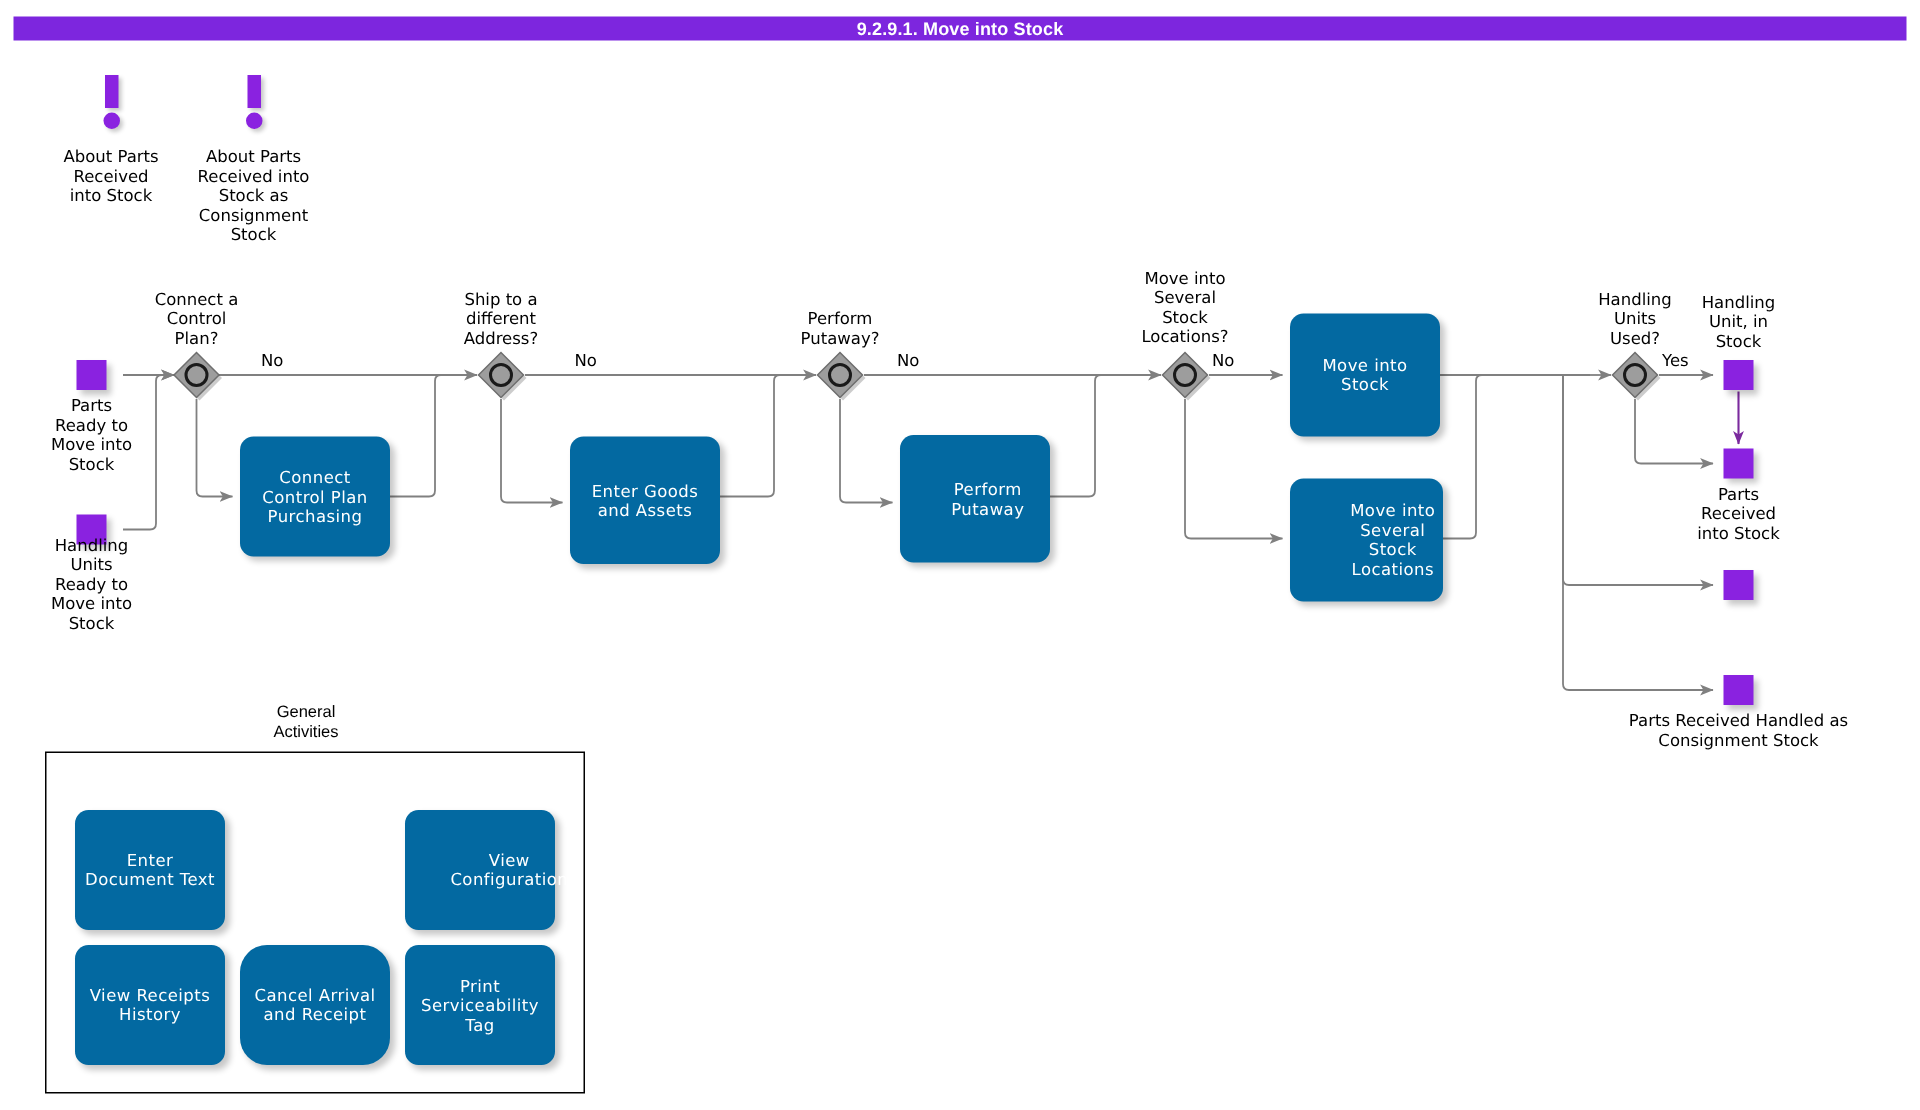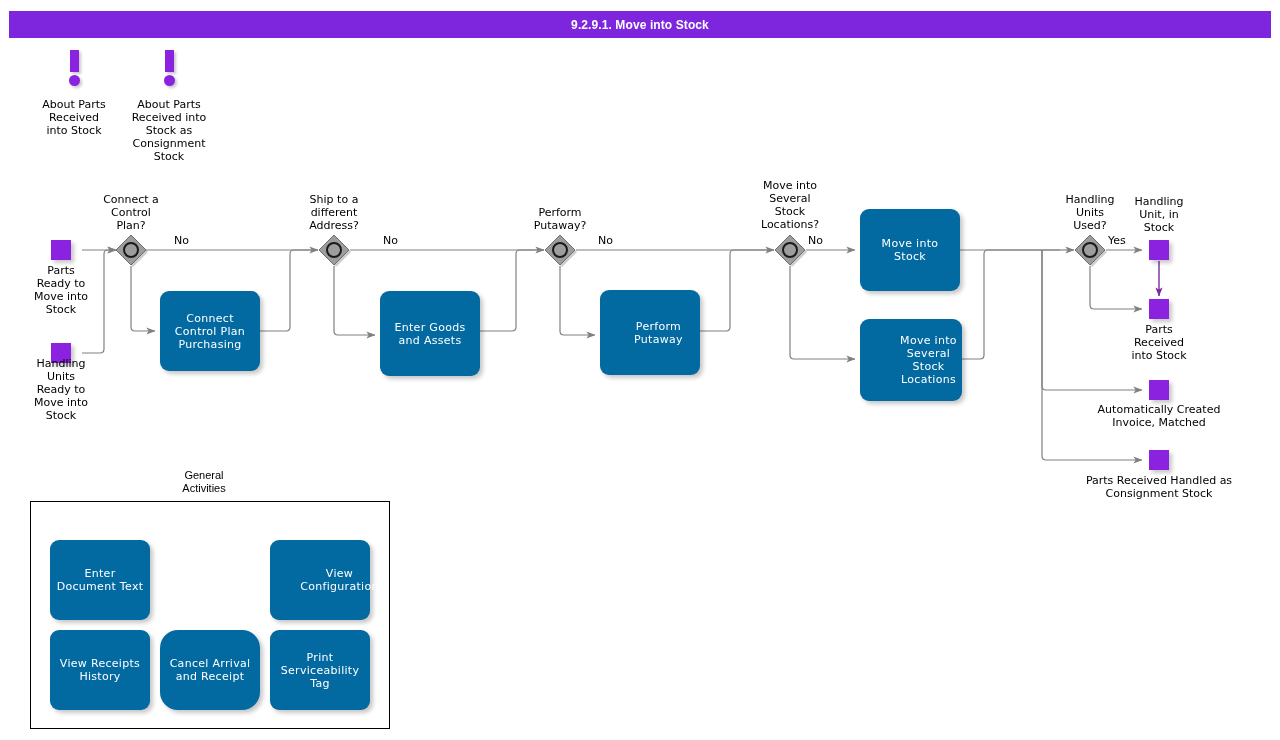--- a/index.html
+++ b/index.html
@@ -27,21 +27,21 @@
     height: 740px;
     pointer-events: none;
   }
 
   
   .titlebar {
     position: absolute;
     left: 9px;
     top: 11px;
     width: 1262px;
-    height: 27px;
+    height: 16px;
     background: #7d26de;
     display: flex;
     align-items: center;
     justify-content: center;
   }
   .titlebar .title-text {
     color: #ffffff;
     font-family: "Liberation Sans", sans-serif;
     font-size: 12px;
     font-weight: bold;
@@ -331,22 +331,20 @@
 Unit, in
 Stock</div>
   <div class="sqnode" style="left:1149px; top:240px;"></div>
 
   <div class="sqnode" style="left:1149px; top:299px;"></div>
   <div class="lbl" style="left:1111px; top:323px; width:96px;">Parts
 Received
 into Stock</div>
 
   <div class="sqnode" style="left:1149px; top:380px;"></div>
-  <div class="lbl" style="left:1060px; top:403px; width:198px;">Automatically Created
-Invoice, Matched</div>
 
   <div class="sqnode" style="left:1149px; top:450px;"></div>
   <div class="lbl" style="left:1060px; top:474px; width:198px;">Parts Received Handled as
 Consignment Stock</div>
 
   <div class="group-title">General
 Activities</div>
   <div class="groupbox"></div>
 
   <div class="task" style="left:50px; top:540px; width:100px; height:80px;">

